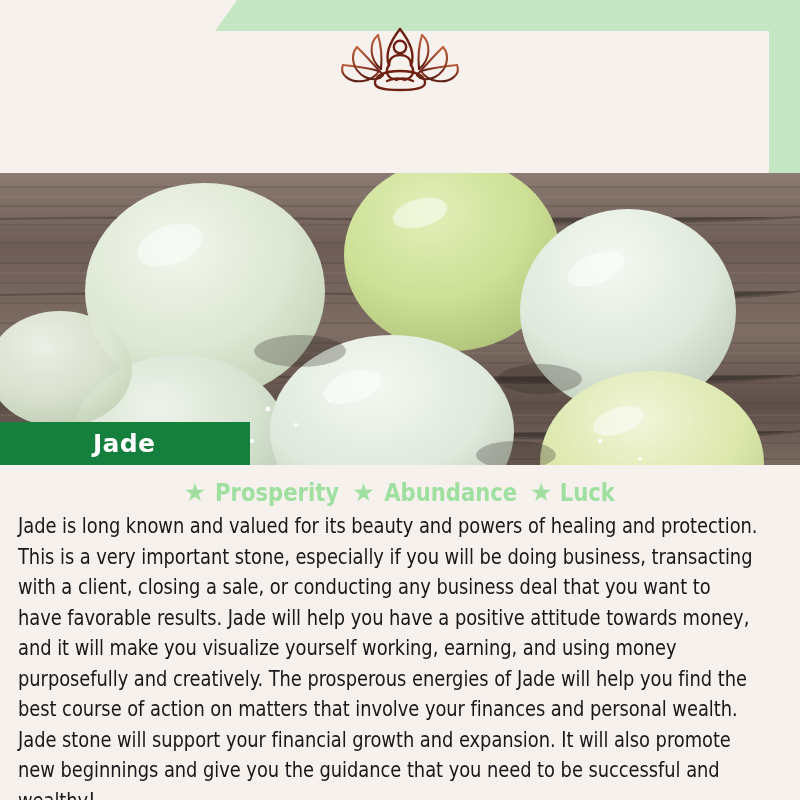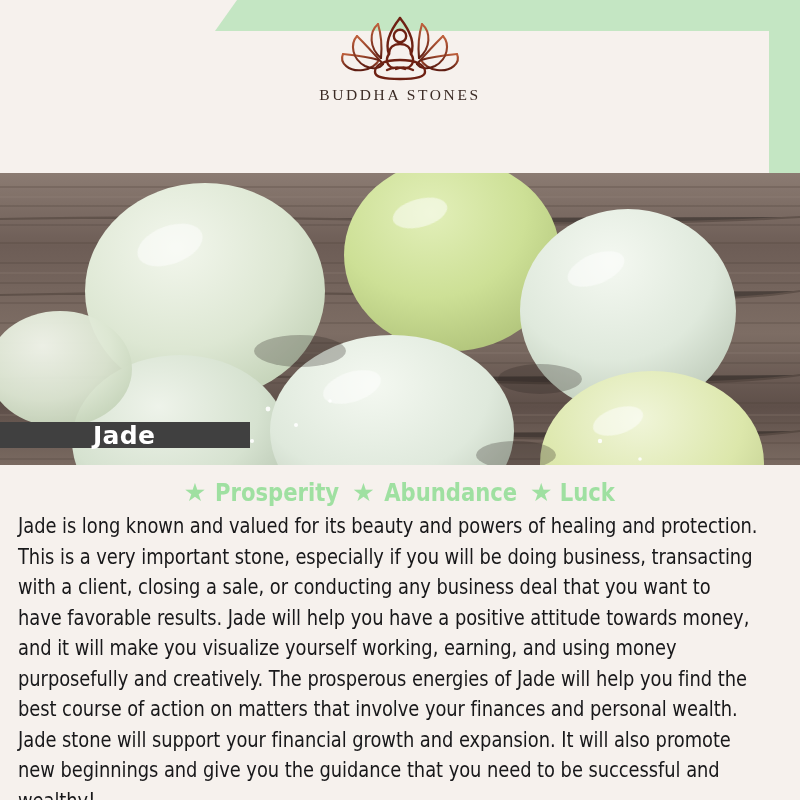--- a/index.html
+++ b/index.html
@@ -92,22 +92,22 @@
     overflow: hidden;
     z-index: 1;
     background: #6e5f58;
   }
   .photo svg { display: block; width: 800px; height: 292px; }
 
   
   .jade-band {
     position: absolute;
     left: 0; top: 422px;
-    width: 250px; height: 26px;
-    background: #404040;
+    width: 250px; height: 43px;
+    background: #15803d;
     display: flex;
     align-items: center;
     z-index: 6;
   }
   .jade-label {
     margin-left: 93px;
     color: #ffffff;
     font-size: 25px;
     font-weight: bold;
     letter-spacing: 0.3px;
@@ -209,21 +209,20 @@
         <path d="M64 40 C64 33, 69 30, 75 30 C81 30, 86 33, 86 40"></path>
 
         <path d="M64 40 C60 46, 62 52, 68 54"></path>
         <path d="M86 40 C90 46, 88 52, 82 54"></path>
 
         <path d="M50 58 C50 50, 60 46, 75 46 C90 46, 100 50, 100 58 C100 63, 92 65, 75 65 C58 65, 50 63, 50 58 Z"></path>
         <path d="M62 56 C68 53, 75 53, 80 55"></path>
         <path d="M88 56 C82 53, 76 53, 71 55"></path>
       </g>
     </svg>
-    <div class="brand-name">BUDDHA STONES</div>
   </div>
 
 
   <div class="photo">
     <svg viewBox="0 0 800 292" preserveAspectRatio="none">
       <defs>
         <linearGradient id="wood" x1="0" y1="0" x2="0" y2="1">
           <stop offset="0%" stop-color="#8b7b72"></stop>
           <stop offset="25%" stop-color="#6d5d56"></stop>
           <stop offset="55%" stop-color="#7d6d64"></stop>

